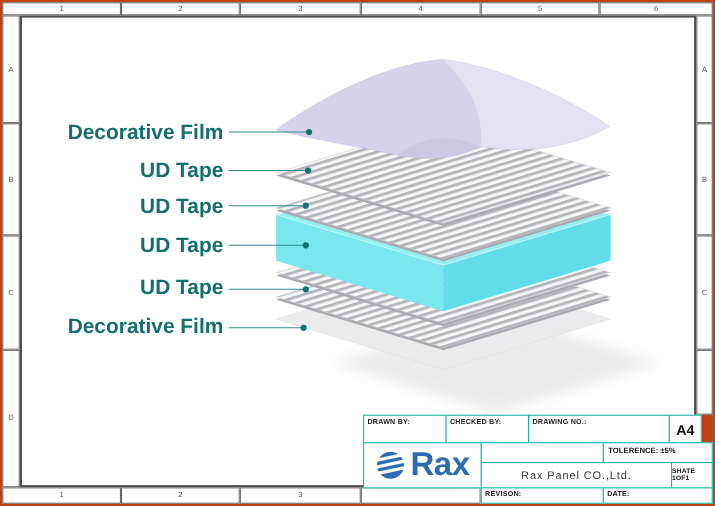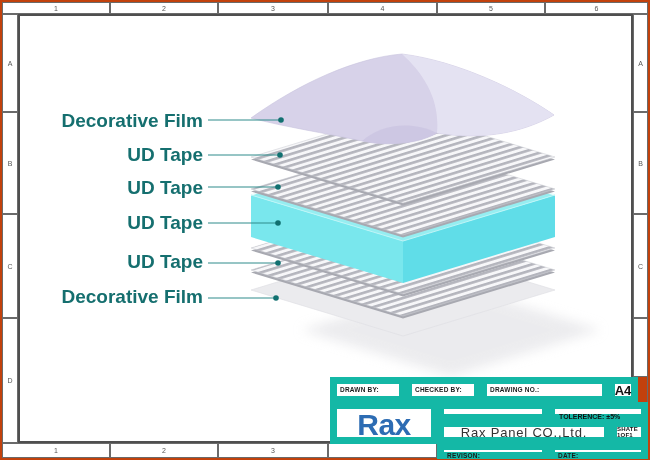--- a/index.html
+++ b/index.html
@@ -7,31 +7,31 @@
         font-family:"Liberation Sans",sans-serif;overflow:hidden;}
   .outer-border{position:absolute;left:2px;top:2px;width:646px;height:456px;
         border:1px solid #6a6a6a;box-sizing:border-box;}
   .rcell{position:absolute;box-sizing:border-box;border:1px solid #6a6a6a;
         color:#555;font-size:7px;display:flex;align-items:center;justify-content:center;
         background:#fff;}
   .frame{position:absolute;left:18px;top:14px;width:615px;height:429px;
         border:2px solid #4f4f4f;box-sizing:border-box;background:#fff;}
   .diagram-svg{position:absolute;left:0;top:0;width:650px;height:460px;}
   
-  .tbcell{position:absolute;box-sizing:border-box;border:7px solid #14b8a6;background:#fff;}
+  .tbcell{position:absolute;box-sizing:border-box;border:1px solid #14b8a6;background:#fff;}
   .tb-label{font-size:6.5px;font-weight:bold;color:#1a1a1a;padding:2px 0 0 3px;
         letter-spacing:.2px;}
   .tb-a4{display:flex;align-items:center;justify-content:center;
         font-size:13px;font-weight:600;color:#111;}
   .tb-company{display:flex;align-items:center;justify-content:center;
-        font-size:13px;color:#333;letter-spacing:.8px;}
+        font-size:10px;color:#333;letter-spacing:.8px;}
   .tb-sheet{display:flex;align-items:center;justify-content:center;
         font-size:6px;font-weight:bold;color:#111;letter-spacing:.2px;}
   .tb-tol{font-size:7px;font-weight:bold;color:#111;padding:4px 0 0 4px;}
-  .logo-cell{display:flex;align-items:center;justify-content:center;gap:4px;flex-direction:column;}
+  .logo-cell{display:flex;align-items:center;justify-content:center;gap:4px;}
   .logo-text{font-size:30px;font-weight:bold;color:#2d6cb3;line-height:1;
         letter-spacing:-.5px;}
 </style>
 </head>
 <body>
 
 <div class="page">
   <div class="outer-border"></div>
 
   <div class="rcell" style="left:2px;top:2px;width:108px;height:12px">1</div>

